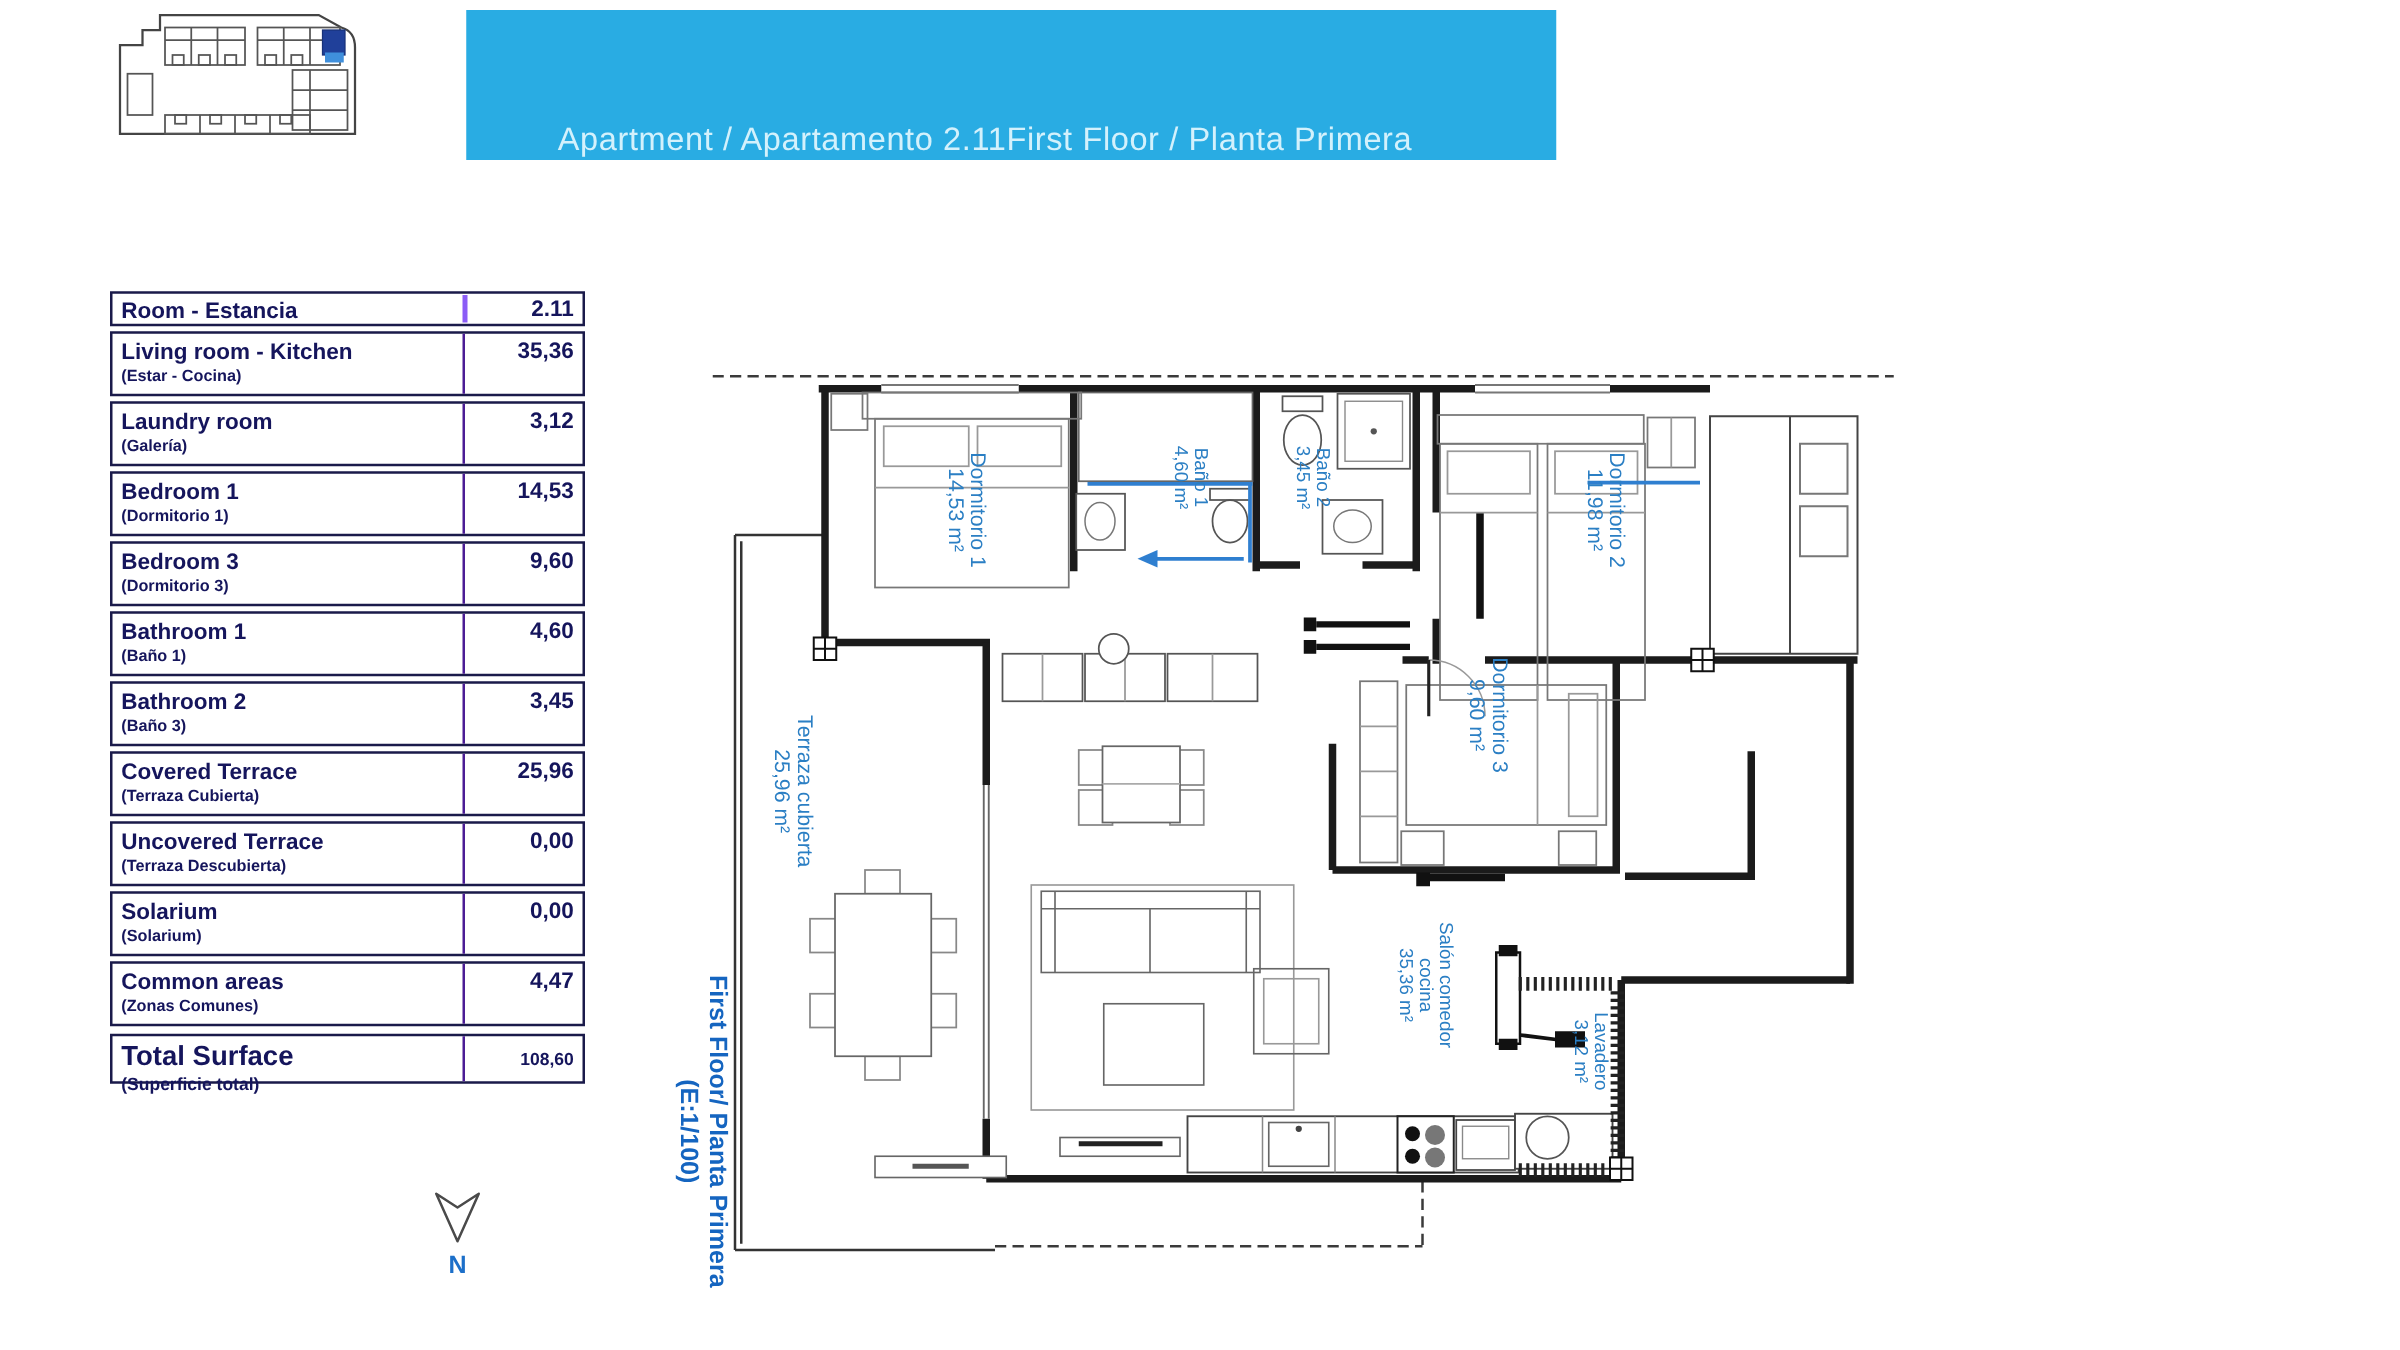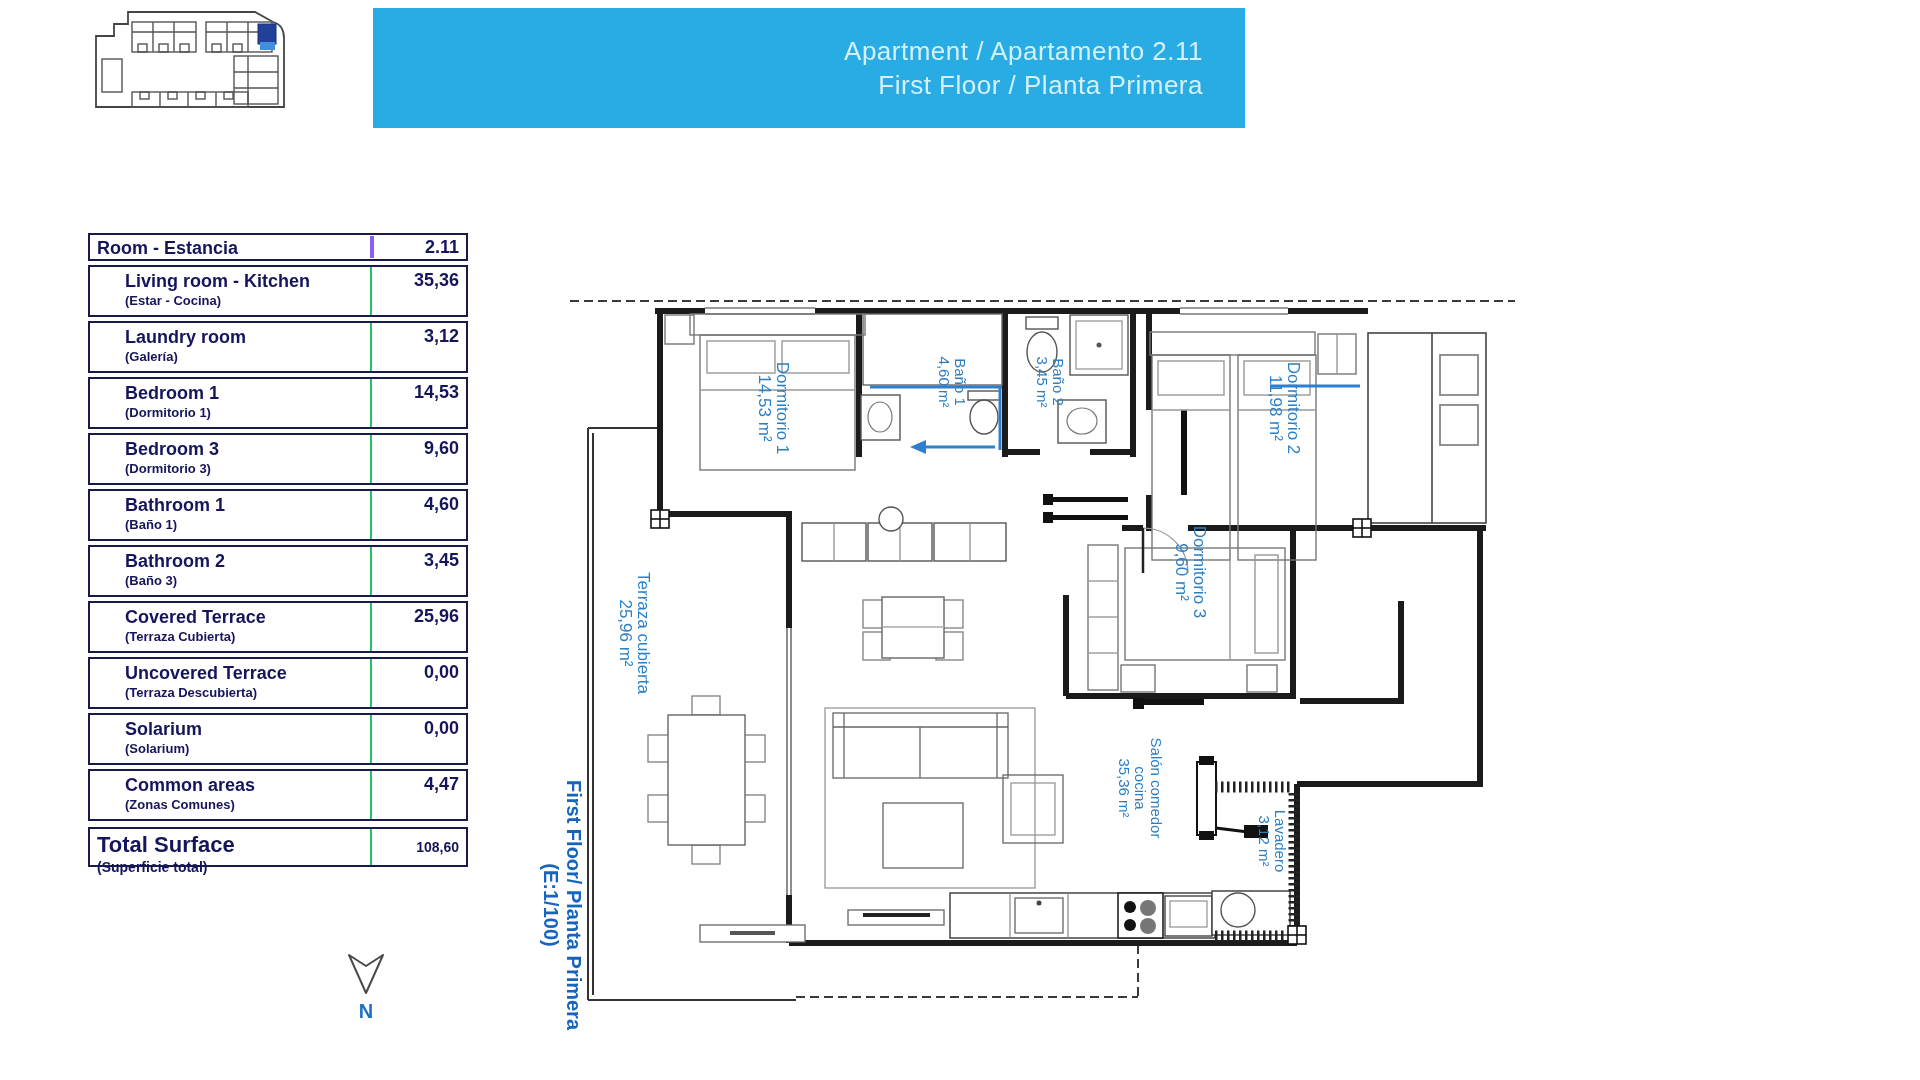--- a/index.html
+++ b/index.html
@@ -3,43 +3,43 @@
 <meta charset="utf-8">
 <style>
   html,body{margin:0;padding:0;}
   body{
     width:1920px;height:1080px;position:relative;overflow:hidden;
     background:#ffffff;font-family:"Liberation Sans",sans-serif;
   }
   
   .banner{
     position:absolute;left:373px;top:8px;width:872px;height:120px;
-    background:#29ace3;display:flex;flex-direction:column;justify-content:center;
+    background:#29ace3;display:flex;justify-content:center;
     align-items:flex-end;padding-right:42px;box-sizing:border-box;
   }
   .banner div{color:#d3f1fc;font-size:26px;line-height:34px;letter-spacing:.5px;}
   
   .siteplan{position:absolute;left:88px;top:4px;width:204px;height:114px;}
   
   .area-table{position:absolute;left:88px;top:233px;width:380px;color:#15155c;}
   .trow{
     border:2px solid #1a1a4a;display:flex;align-items:stretch;background:#fff;
     margin-bottom:4px;box-sizing:border-box;
   }
   .trow .lbl{flex:1;padding:3px 6px 2px 7px;}
   .trow .val{
-    width:96px;border-left:2px solid #22c55e;text-align:right;
+    width:96px;border-left:2px solid #4c1d95;text-align:right;
     padding:3px 7px 0 0;font-weight:bold;font-size:18px;box-sizing:border-box;
   }
   .trow .en{font-weight:bold;font-size:18px;line-height:22px;}
   .trow .es{font-weight:bold;font-size:13px;line-height:18px;}
   .trow.header{border-width:2.5px;height:28px;align-items:center;}
   .trow.header .en{font-size:18px;}
   .trow.header .val{font-size:18px;padding-top:1px;border-left:4px solid #8b5cf6;}
-  .trow.body{height:52px;padding-left:28px;}
+  .trow.body{height:52px;}
   .trow.total{height:40px;margin-top:6px;border-width:2.5px;}
   .trow.total .en{font-size:22px;line-height:26px;}
   .trow.total .es{font-size:14px;}
   .trow.total .val{font-size:14px;padding-top:10px;}
   
   .north{position:absolute;left:346px;top:953px;width:40px;text-align:center;}
   .north .n{color:#1c6fc9;font-weight:bold;font-size:20px;margin-top:1px;}
   
   .plan{position:absolute;left:570px;top:295px;width:950px;height:715px;}
   .plan svg{position:absolute;left:0;top:0;}

